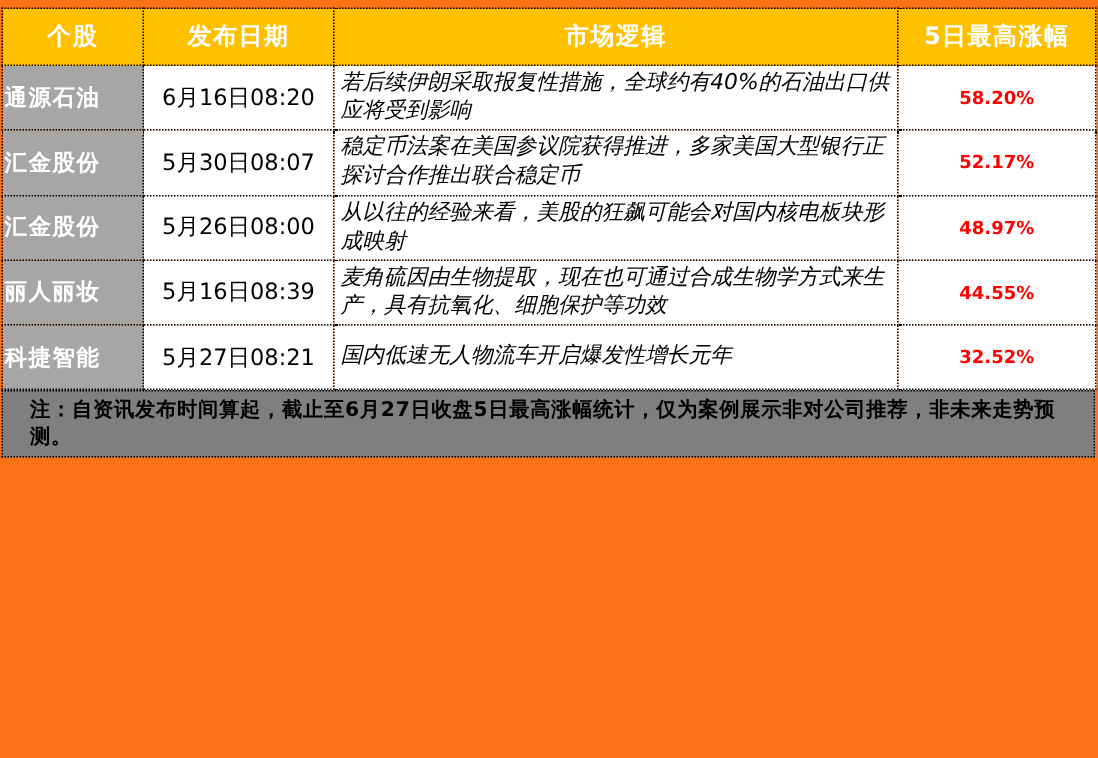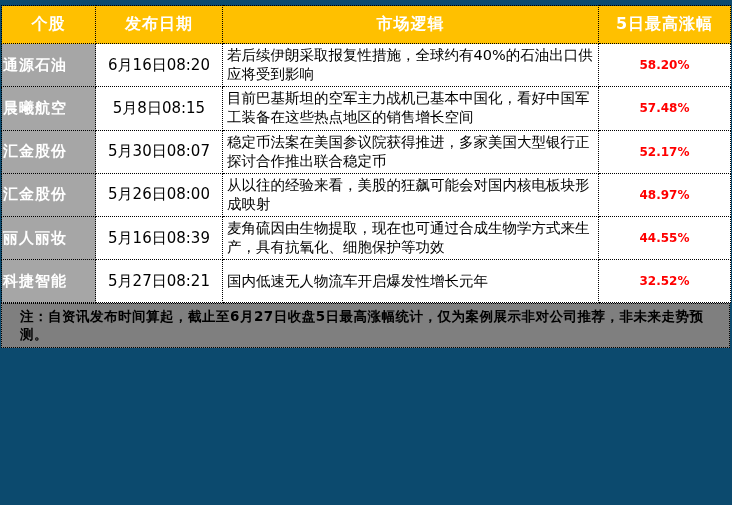--- a/index.html
+++ b/index.html
@@ -5,21 +5,21 @@
   html, body {
     margin: 0;
     padding: 0;
     background: #ffffff;
     font-family: "DejaVu Sans", "Liberation Sans", sans-serif;
   }
   .canvas {
     position: relative;
     width: 732px;
     height: 505px;
-    background: #0c4a6e;
+    background: #f97316;
     overflow: hidden;
   }
   .table-wrap {
     padding: 5px 0 0 1px;
   }
   table.stock-table {
     border-collapse: collapse;
     table-layout: fixed;
     width: 729px;
   }
@@ -58,20 +58,21 @@
     text-align: center;
     margin-left: 31px;
   }
   td.logic {
     background: #ffffff;
     color: #000000;
     font-size: 14.5px;
     text-align: left;
     padding: 2px 4px 2px 4px;
     line-height: 1.32;
+    font-style: italic;
   }
   td.gain {
     background: #ffffff;
     color: var(--gain-text, #FF0000);
     font-weight: bold;
     font-size: 12px;
     text-align: center;
   }
   .footnote {
     margin-left: 1px;
@@ -108,26 +109,20 @@
         </tr>
       </thead>
       <tbody>
   <tr class="data-row">
     <td class="stock">通源石油</td>
     <td class="date">6月16日08:20</td>
     <td class="logic">若后续伊朗采取报复性措施，全球约有40%的石油出口供应将受到影响</td>
     <td class="gain">58.20%</td>
   </tr>
 
-  <tr class="data-row">
-    <td class="stock">晨曦航空</td>
-    <td class="date">5月8日08:15</td>
-    <td class="logic">目前巴基斯坦的空军主力战机已基本中国化，看好中国军工装备在这些热点地区的销售增长空间</td>
-    <td class="gain">57.48%</td>
-  </tr>
 
 
   <tr class="data-row">
     <td class="stock">汇金股份</td>
     <td class="date">5月30日08:07</td>
     <td class="logic">稳定币法案在美国参议院获得推进，多家美国大型银行正探讨合作推出联合稳定币</td>
     <td class="gain">52.17%</td>
   </tr>
 
   <tr class="data-row">

